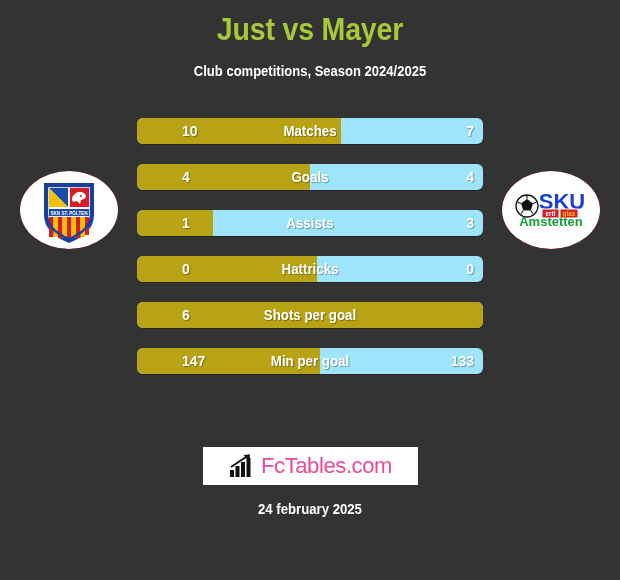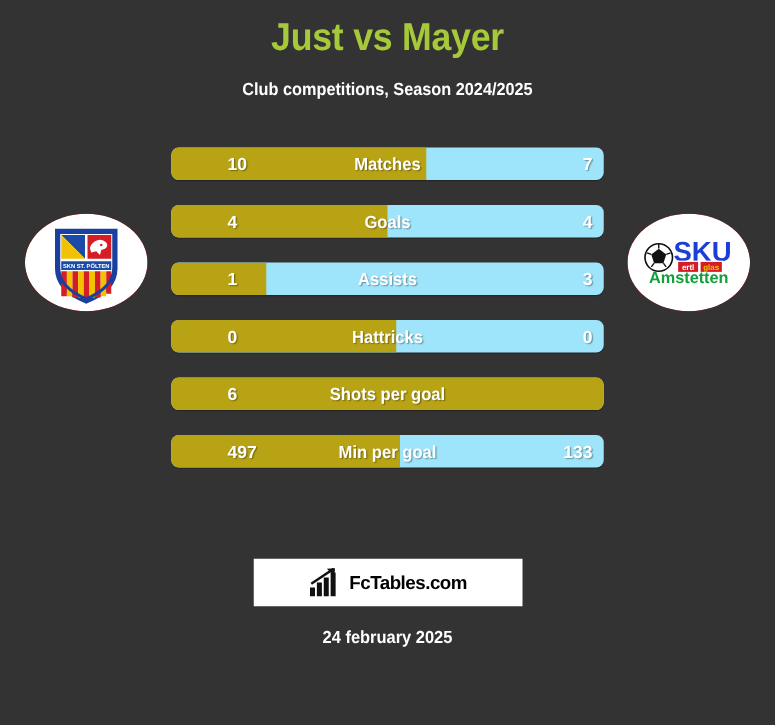--- a/index.html
+++ b/index.html
@@ -132,23 +132,23 @@
     left: 203px;
     top: 447px;
     width: 215px;
     height: 38px;
     background: #ffffff;
     display: flex;
     align-items: center;
     justify-content: center;
   }
   .footer-logo .logo-text {
-    color: #000000;
-    font-size: 15px;
-    font-weight: bold;
+    color: #ec4899;
+    font-size: 22px;
+    font-weight: normal;
     letter-spacing: -0.4px;
     margin-left: 6px;
   }
   .footer-date {
     position: absolute;
     left: 0;
     top: 501px;
     width: 620px;
     text-align: center;
     color: #ffffff;
@@ -226,21 +226,21 @@
 
     <div class="stat-row">
       <div class="fill-home" style="width:100%"></div>
       <div class="val-home">6</div>
       <div class="label">Shots per goal</div>
       <div class="val-away"></div>
     </div>
 
     <div class="stat-row">
       <div class="fill-home" style="width:53%"></div>
-      <div class="val-home">497</div>
+      <div class="val-home">147</div>
       <div class="label">Min per goal</div>
       <div class="val-away">133</div>
     </div>
 
   </div>
 
   <div class="badge badge-away">
     <svg width="98" height="78" viewBox="0 0 98 78">
       <ellipse cx="49" cy="39" rx="49" ry="39" fill="#ffffff"></ellipse>
       <g>

